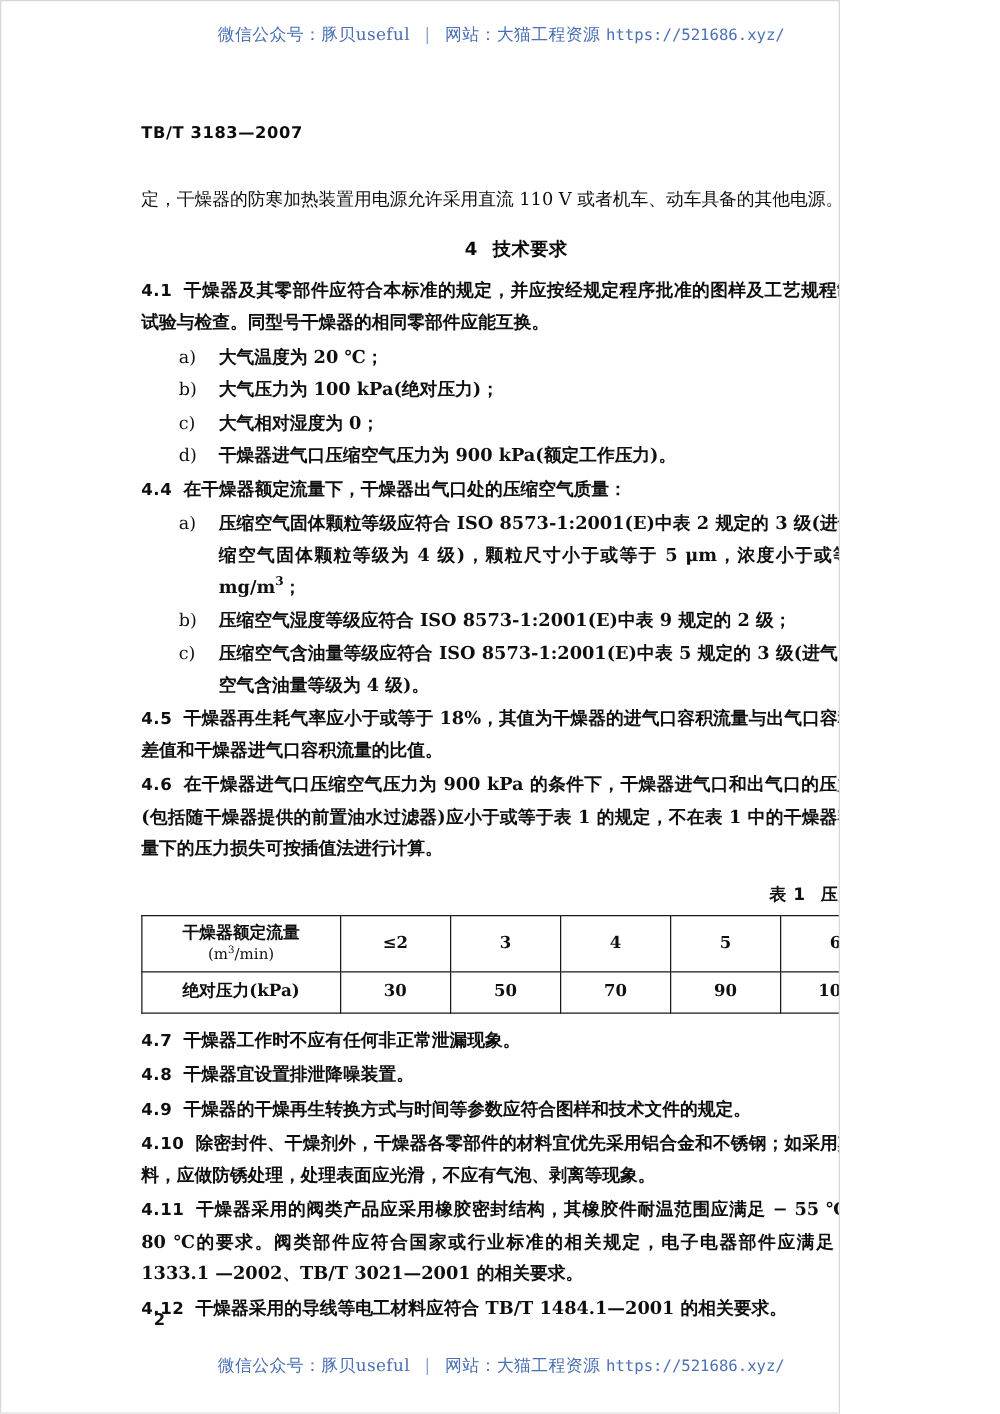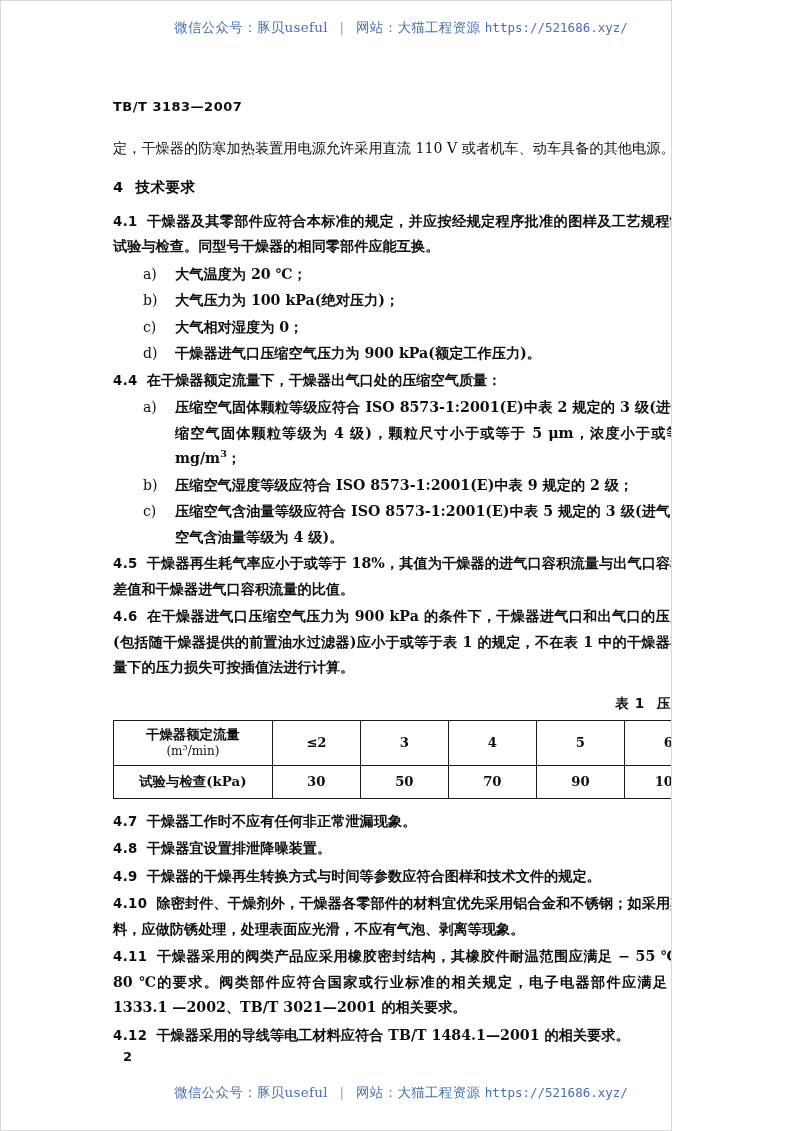--- a/index.html
+++ b/index.html
@@ -53,21 +53,21 @@
     left: 112px;
     top: 98px;
     width: 600px;
   }
 
   .std-no {
     font-family: "DejaVu Sans", "Liberation Sans", sans-serif;
     font-weight: bold;
     font-size: 13px;
     letter-spacing: 0.5px;
-    margin: 0 0 22px 0;
+    margin: 0 0 34px 0;
     color: #0d0d0d;
   }
 
   
   p.para {
     margin: 0 0 2px 0;
     font-size: 14.2px;
     line-height: 25.5px;
     text-align: justify;
     text-justify: inter-character;
@@ -85,20 +85,21 @@
   }
   .clause-text { font-weight: 600; }
 
   h2.section-head {
     font-family: "DejaVu Sans", "Liberation Sans", sans-serif;
     font-weight: bold;
     font-size: 14.5px;
     margin: 16px 0 12px 0;
     letter-spacing: 0.5px;
     color: #0a0a0a;
+    text-align: center;
   }
   h2.section-head .sec-num { margin-right: 12px; }
 
   
   ul.letter-list {
     list-style: none;
     margin: 0;
     padding: 0;
   }
   ul.letter-list li {
@@ -268,21 +269,21 @@
             <span>干燥器额定流量</span>
             <span class="unit"><span>(m</span><sup>3</sup><span>/min)</span></span>
           </th>
           <td class="val">≤2</td>
           <td class="val">3</td>
           <td class="val">4</td>
           <td class="val">5</td>
           <td class="val">6</td>
         </tr>
         <tr>
-          <th class="rowhead">试验与检查(kPa)</th>
+          <th class="rowhead">绝对压力(kPa)</th>
           <td class="val">30</td>
           <td class="val">50</td>
           <td class="val">70</td>
           <td class="val">90</td>
           <td class="val">100</td>
         </tr>
       </tbody>
     </table>
 
     <p class="para last-line-full">

